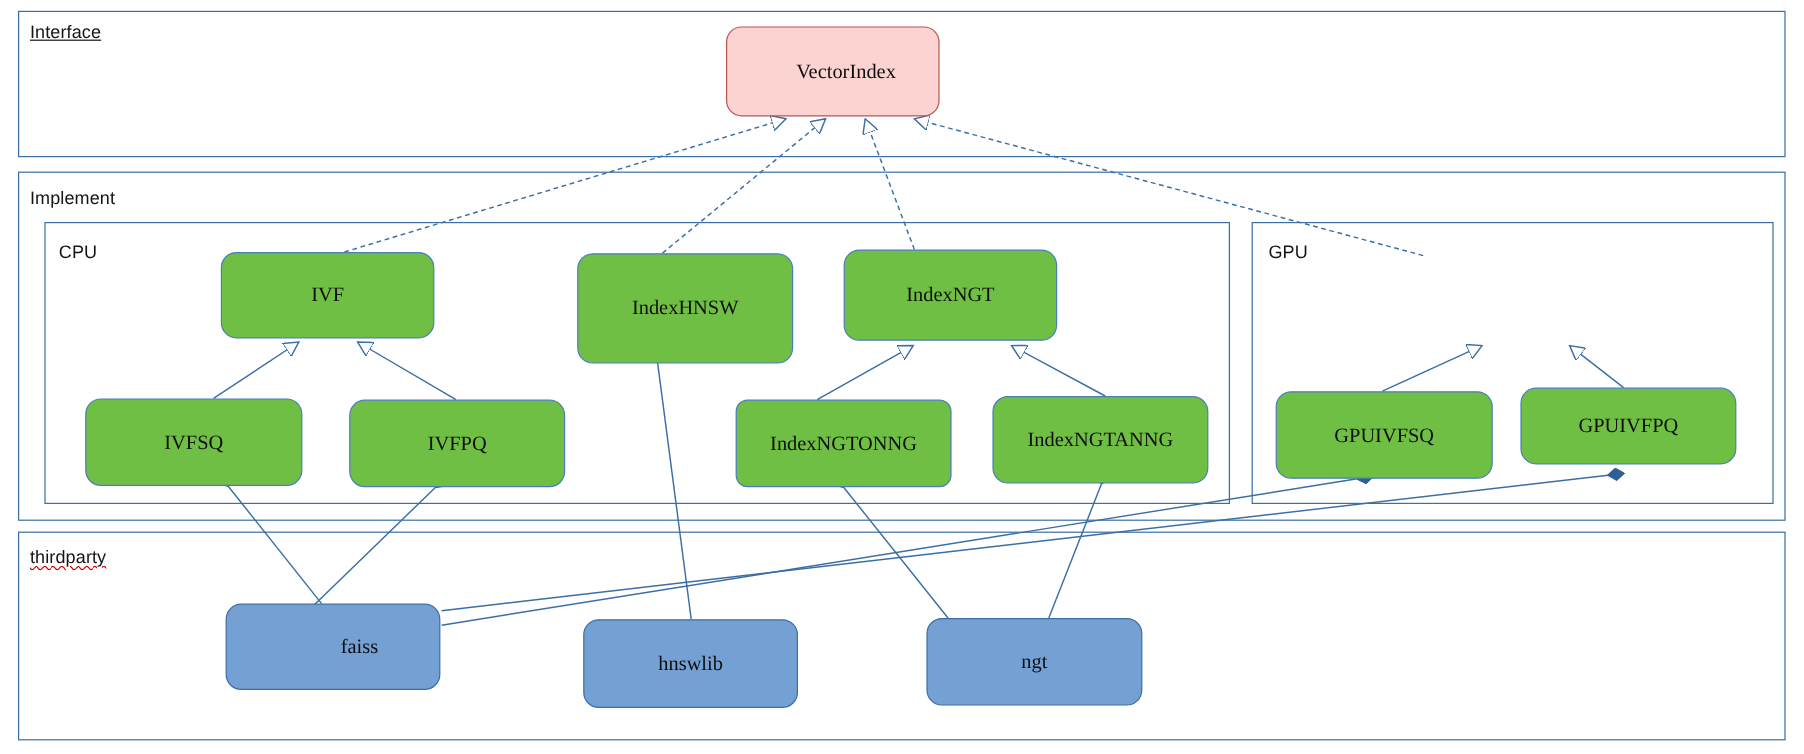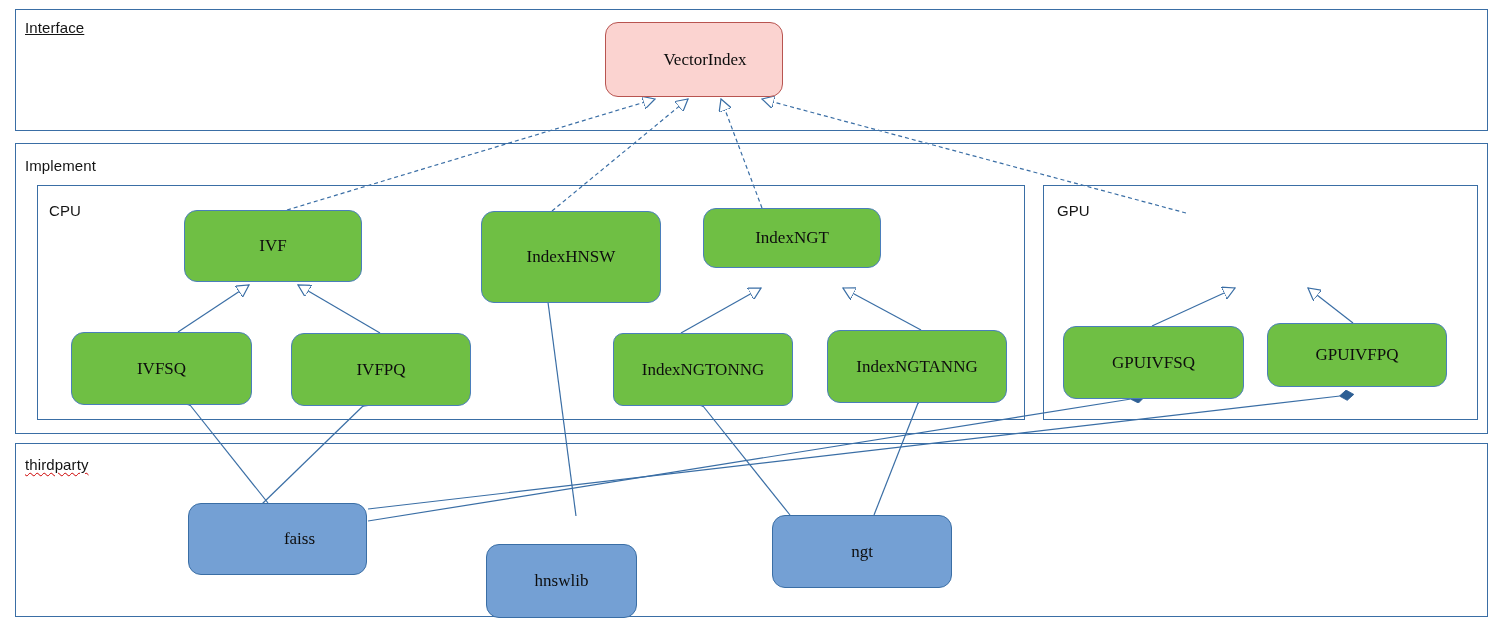--- a/index.html
+++ b/index.html
@@ -121,21 +121,21 @@
   </div>
 
   <div class="node green" style="left:184px; top:210px; width:178px; height:72px;">
     <span>IVF</span>
   </div>
 
   <div class="node green" style="left:481px; top:211px; width:180px; height:92px;">
     <span>IndexHNSW</span>
   </div>
 
-  <div class="node green" style="left:703px; top:208px; width:178px; height:60px;">
+  <div class="node green" style="left:703px; top:208px; width:178px; height:76px;">
     <span>IndexNGT</span>
   </div>
 
   <div class="node green" style="left:71px; top:332px; width:181px; height:73px;">
     <span>IVFSQ</span>
   </div>
 
   <div class="node green" style="left:291px; top:333px; width:180px; height:73px;">
     <span>IVFPQ</span>
   </div>
@@ -154,21 +154,21 @@
   </div>
 
   <div class="node green" style="left:1267px; top:323px; width:180px; height:64px;align-items:center;">
     <span>GPUIVFPQ</span>
   </div>
 
   <div class="node blue" style="left:188px; top:503px; width:179px; height:72px;padding-left:44px;">
     <span>faiss</span>
   </div>
 
-  <div class="node blue" style="left:486px; top:544px; width:151px; height:74px;">
+  <div class="node blue" style="left:486px; top:516px; width:179px; height:74px;">
     <span>hnswlib</span>
   </div>
 
   <div class="node blue" style="left:772px; top:515px; width:180px; height:73px;">
     <span>ngt</span>
   </div>
 
 </div>
 
 </body></html>

